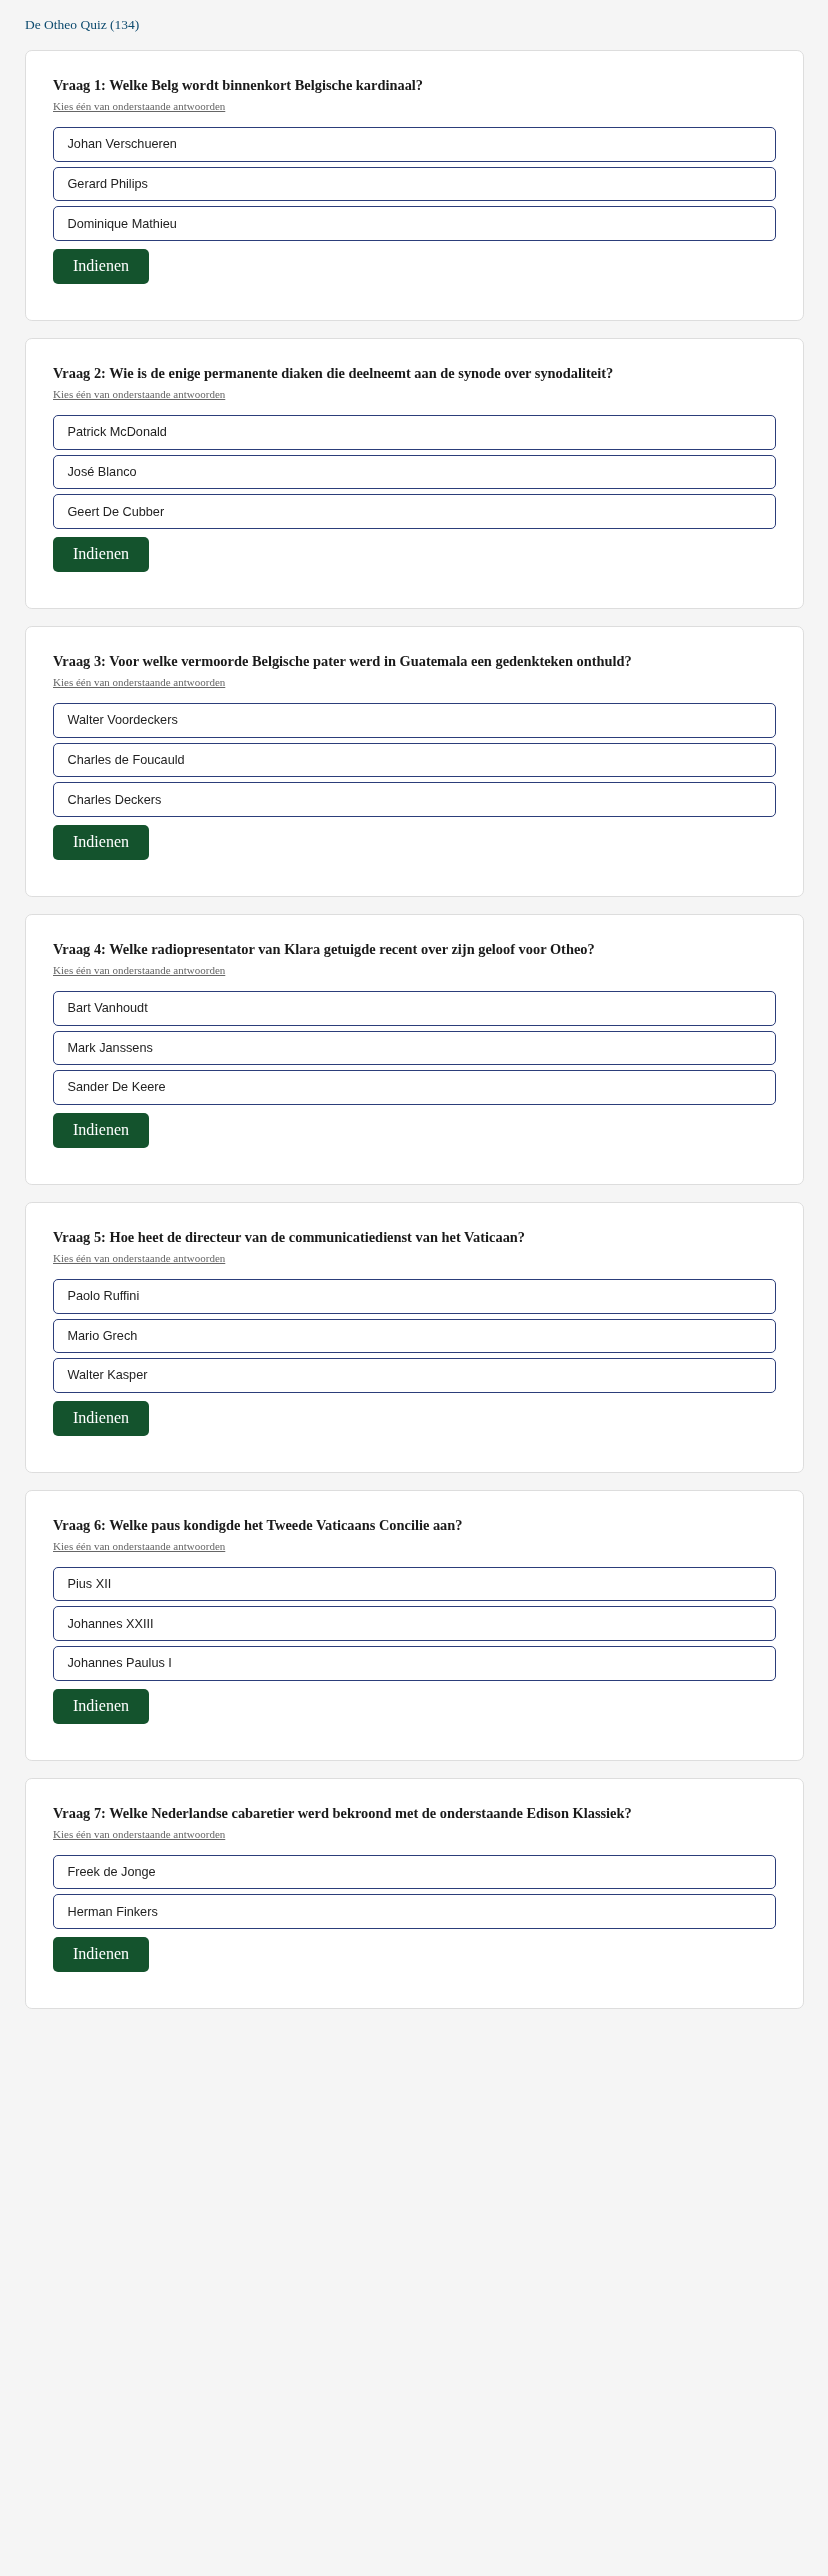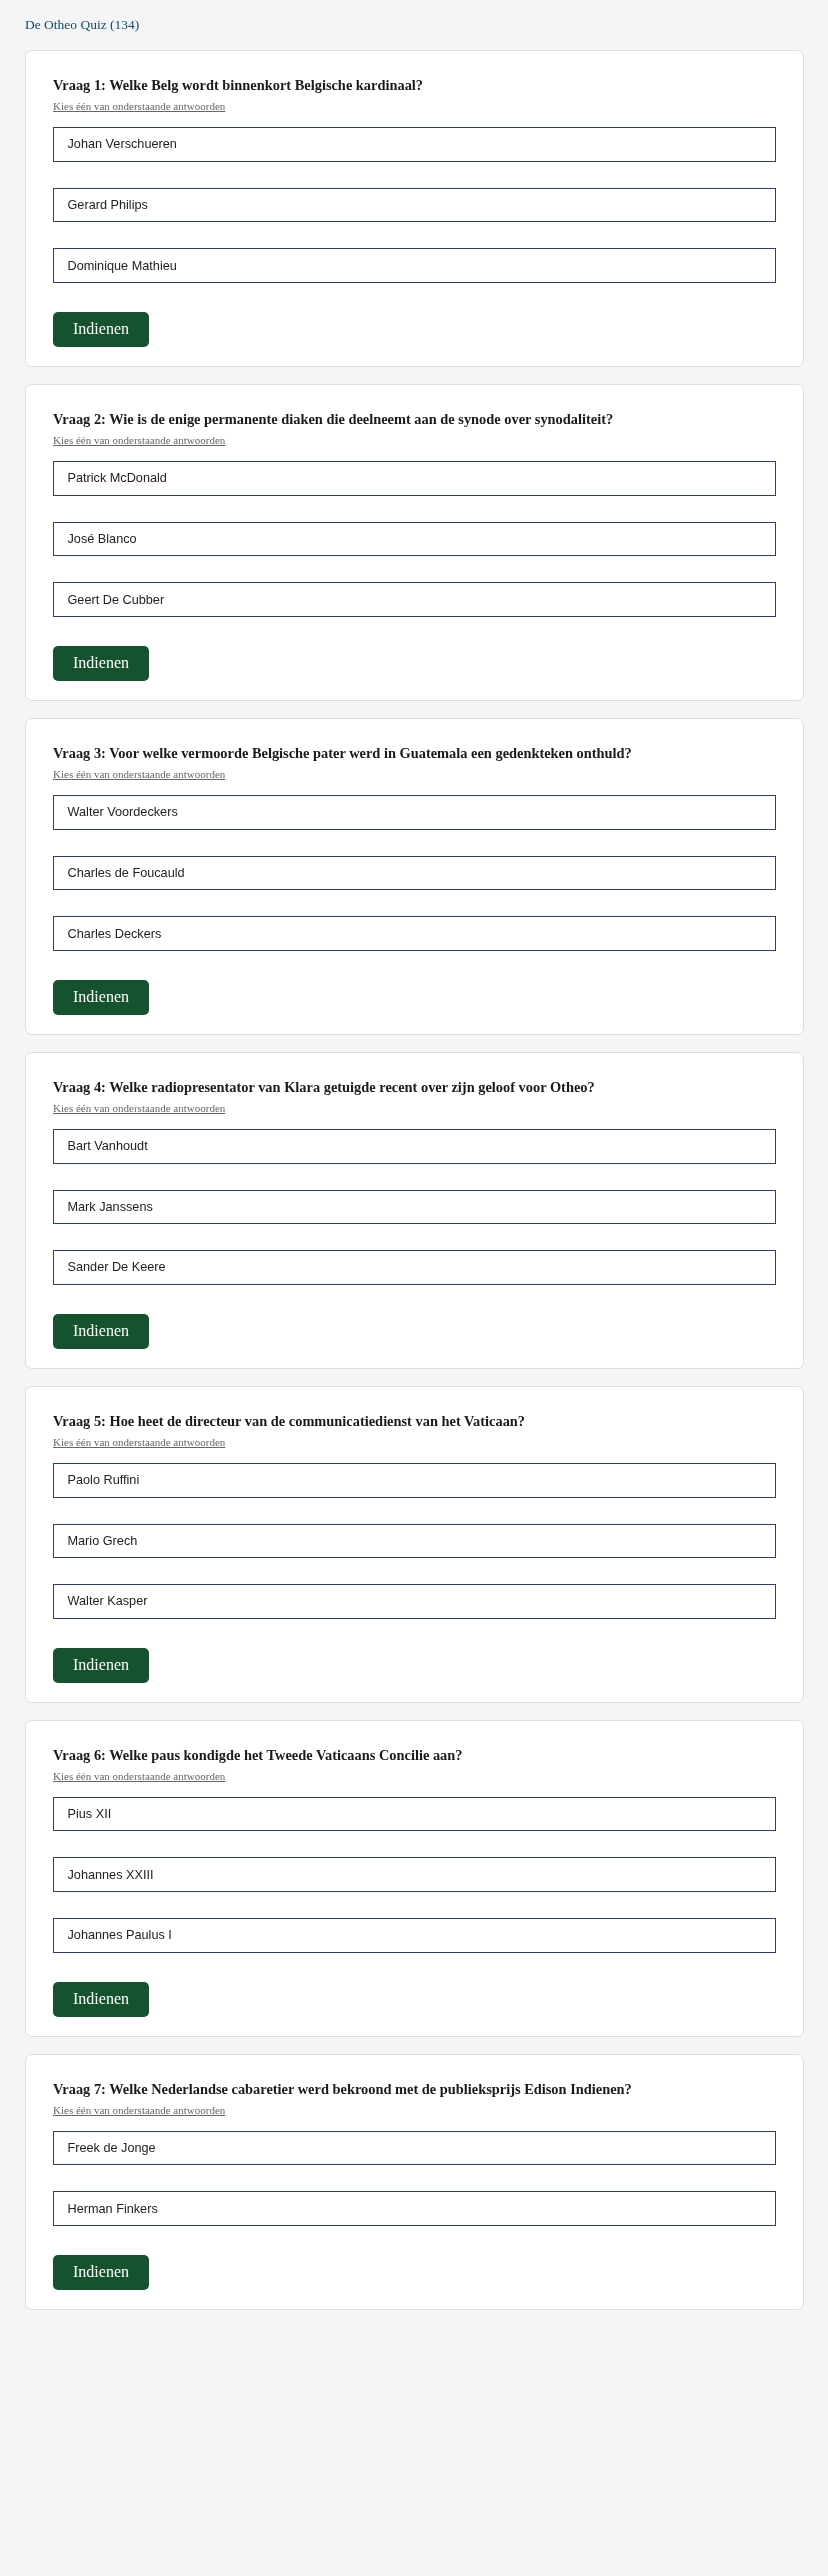--- a/index.html
+++ b/index.html
@@ -21,44 +21,44 @@
       font-size: 13.5px;
       font-weight: normal;
       margin-bottom: 17px;
       color: #0c4a6e;
     }
 
     .question-card {
       background: #fff;
       border: 0.8px solid #ddd;
       border-radius: 6.8px;
-      padding: 24px 27px 19px 27px;
+      padding: 24px 27px 36px 27px;
       margin-bottom: 17px;
     }
 
     .question-title {
       font-size: 14.4px;
       font-weight: bold;
       color: #1a1a1a;
       margin-bottom: 5px;
       line-height: 1.4;
     }
 
     .question-subtitle {
       font-size: 11px;
       color: #666;
       margin-bottom: 15px;
       text-decoration: underline;
     }
 
     .answer-option {
       border: 1.3px solid #2c3e7a;
-      border-radius: 0;
+      border-radius: 5px;
       padding: 9.3px 13.5px;
-      margin-bottom: 26px;
+      margin-bottom: 5px;
       cursor: pointer;
       font-size: 12.7px;
       color: #222;
       background: #fff;
       display: block;
       width: 100%;
       text-align: left;
       transition: background 0.15s;
     }
 
@@ -79,15 +79,15 @@
 
 <div class="page-title">De Otheo Quiz (134)</div>
 
 <div id="questions-container">
     <div class="question-card"><div class="question-title">Vraag 1: Welke Belg wordt binnenkort Belgische kardinaal?</div><div class="question-subtitle">Kies één van onderstaande antwoorden</div><button class="answer-option">Johan Verschueren</button><button class="answer-option">Gerard Philips</button><button class="answer-option">Dominique Mathieu</button><button class="submit-btn">Indienen</button></div>
     <div class="question-card"><div class="question-title">Vraag 2: Wie is de enige permanente diaken die deelneemt aan de synode over synodaliteit?</div><div class="question-subtitle">Kies één van onderstaande antwoorden</div><button class="answer-option">Patrick McDonald</button><button class="answer-option">José Blanco</button><button class="answer-option">Geert De Cubber</button><button class="submit-btn">Indienen</button></div>
     <div class="question-card"><div class="question-title">Vraag 3: Voor welke vermoorde Belgische pater werd in Guatemala een gedenkteken onthuld?</div><div class="question-subtitle">Kies één van onderstaande antwoorden</div><button class="answer-option">Walter Voordeckers</button><button class="answer-option">Charles de Foucauld</button><button class="answer-option">Charles Deckers</button><button class="submit-btn">Indienen</button></div>
     <div class="question-card"><div class="question-title">Vraag 4: Welke radiopresentator van Klara getuigde recent over zijn geloof voor Otheo?</div><div class="question-subtitle">Kies één van onderstaande antwoorden</div><button class="answer-option">Bart Vanhoudt</button><button class="answer-option">Mark Janssens</button><button class="answer-option">Sander De Keere</button><button class="submit-btn">Indienen</button></div>
     <div class="question-card"><div class="question-title">Vraag 5: Hoe heet de directeur van de communicatiedienst van het Vaticaan?</div><div class="question-subtitle">Kies één van onderstaande antwoorden</div><button class="answer-option">Paolo Ruffini</button><button class="answer-option">Mario Grech</button><button class="answer-option">Walter Kasper</button><button class="submit-btn">Indienen</button></div>
     <div class="question-card"><div class="question-title">Vraag 6: Welke paus kondigde het Tweede Vaticaans Concilie aan?</div><div class="question-subtitle">Kies één van onderstaande antwoorden</div><button class="answer-option">Pius XII</button><button class="answer-option">Johannes XXIII</button><button class="answer-option">Johannes Paulus I</button><button class="submit-btn">Indienen</button></div>
-    <div class="question-card"><div class="question-title">Vraag 7: Welke Nederlandse cabaretier werd bekroond met de publieksprijs Edison Indienen?</div><div class="question-subtitle">Kies één van onderstaande antwoorden</div><button class="answer-option">Freek de Jonge</button><button class="answer-option">Herman Finkers</button><button class="submit-btn">Indienen</button></div>
+    <div class="question-card"><div class="question-title">Vraag 7: Welke Nederlandse cabaretier werd bekroond met de onderstaande Edison Klassiek?</div><div class="question-subtitle">Kies één van onderstaande antwoorden</div><button class="answer-option">Freek de Jonge</button><button class="answer-option">Herman Finkers</button><button class="submit-btn">Indienen</button></div>
   </div>
 
 
 </body></html>

